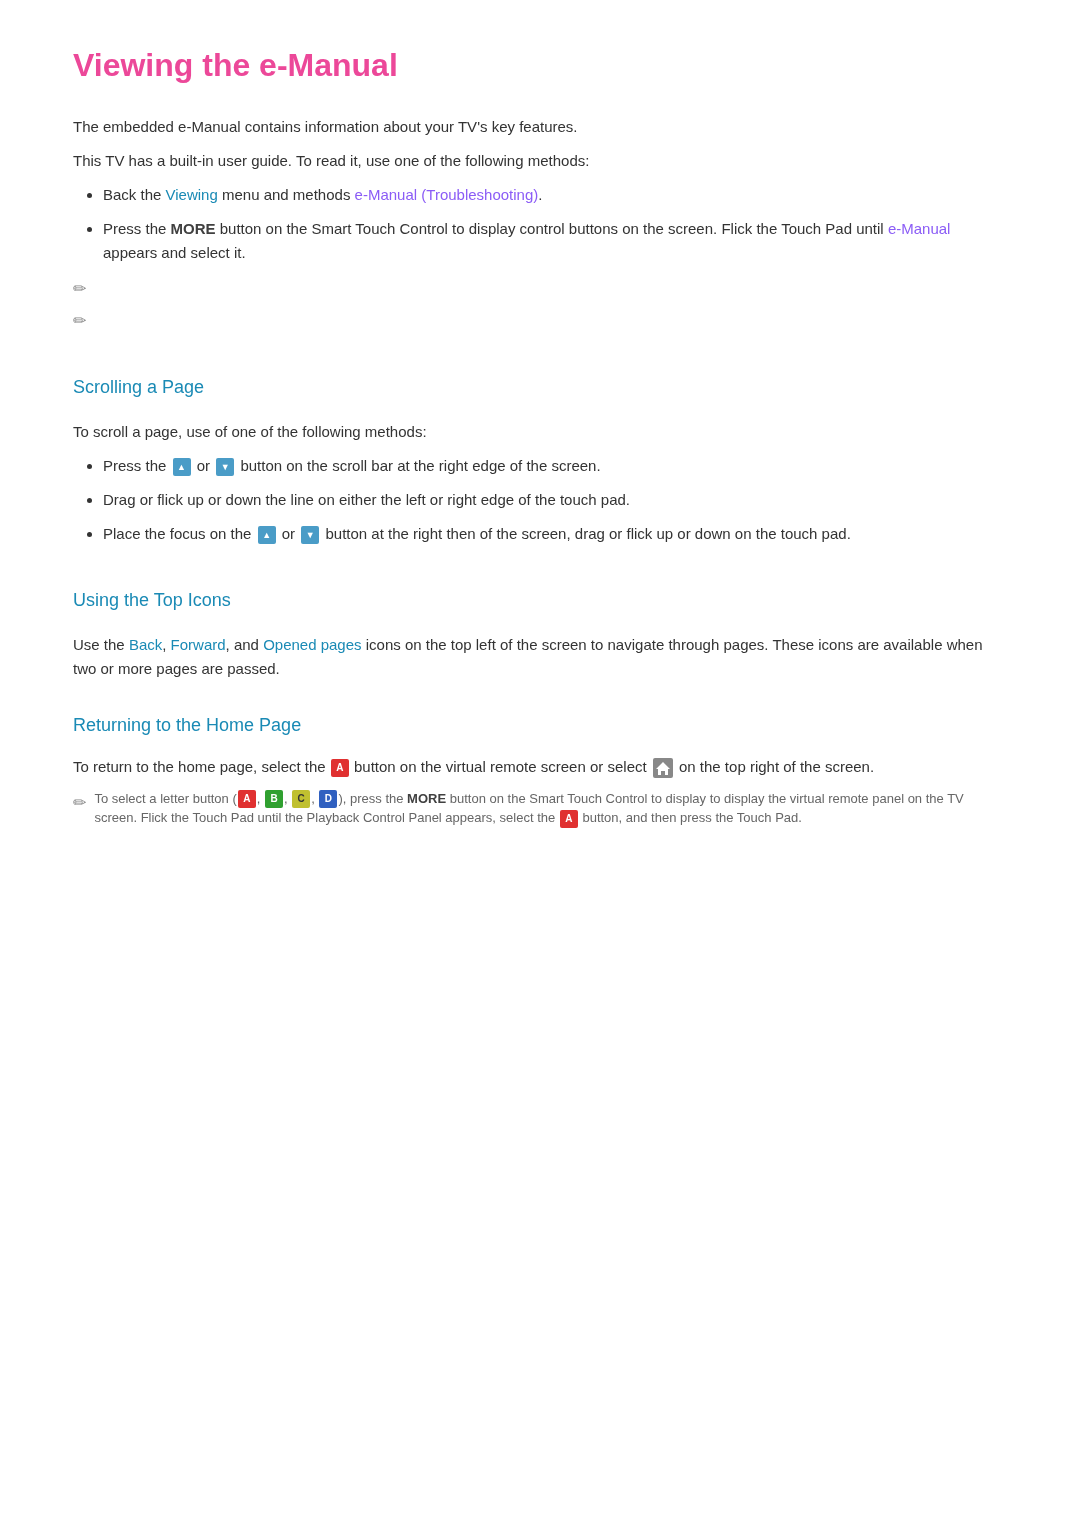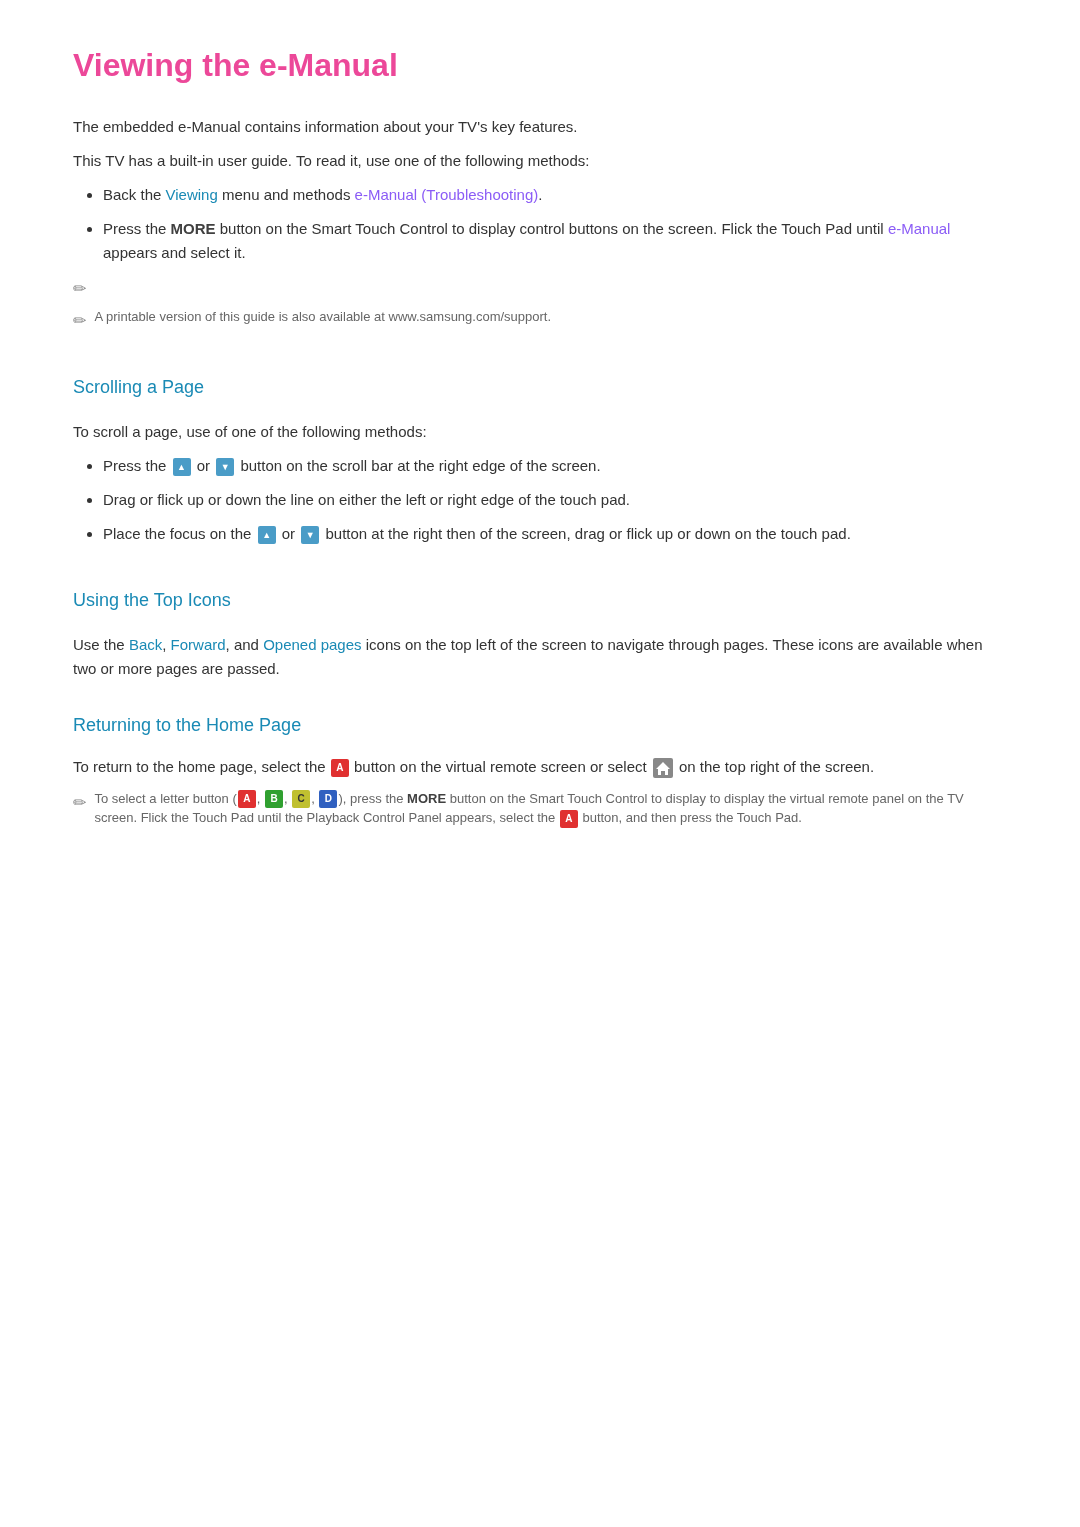--- a/index.html
+++ b/index.html
@@ -135,21 +135,20 @@
   <li>
     <span>Press the </span><span class="more-btn">MORE</span><span> button on the Smart Touch Control to display control buttons on the screen. Flick the Touch Pad until </span><span class="light-blue-link">e-Manual</span><span> appears and select it.</span>
   </li>
 </ul>
 
 <div class="note-block">
   <span class="note-icon">✏</span>
 </div>
 <div class="note-block">
   <span class="note-icon">✏</span>
-  <span>A printable version of this guide is also available at www.samsung.com/support.</span>
 </div>
 
 <h2>Scrolling a Page</h2>
 
 <p>To scroll a page, use of one of the following methods:</p>
 
 <ul>
   <li>
     <span>Press the </span><span class="arrow-btn">▲</span><span> or </span><span class="arrow-btn">▼</span><span> button on the scroll bar at the right edge of the screen.</span>
   </li>

